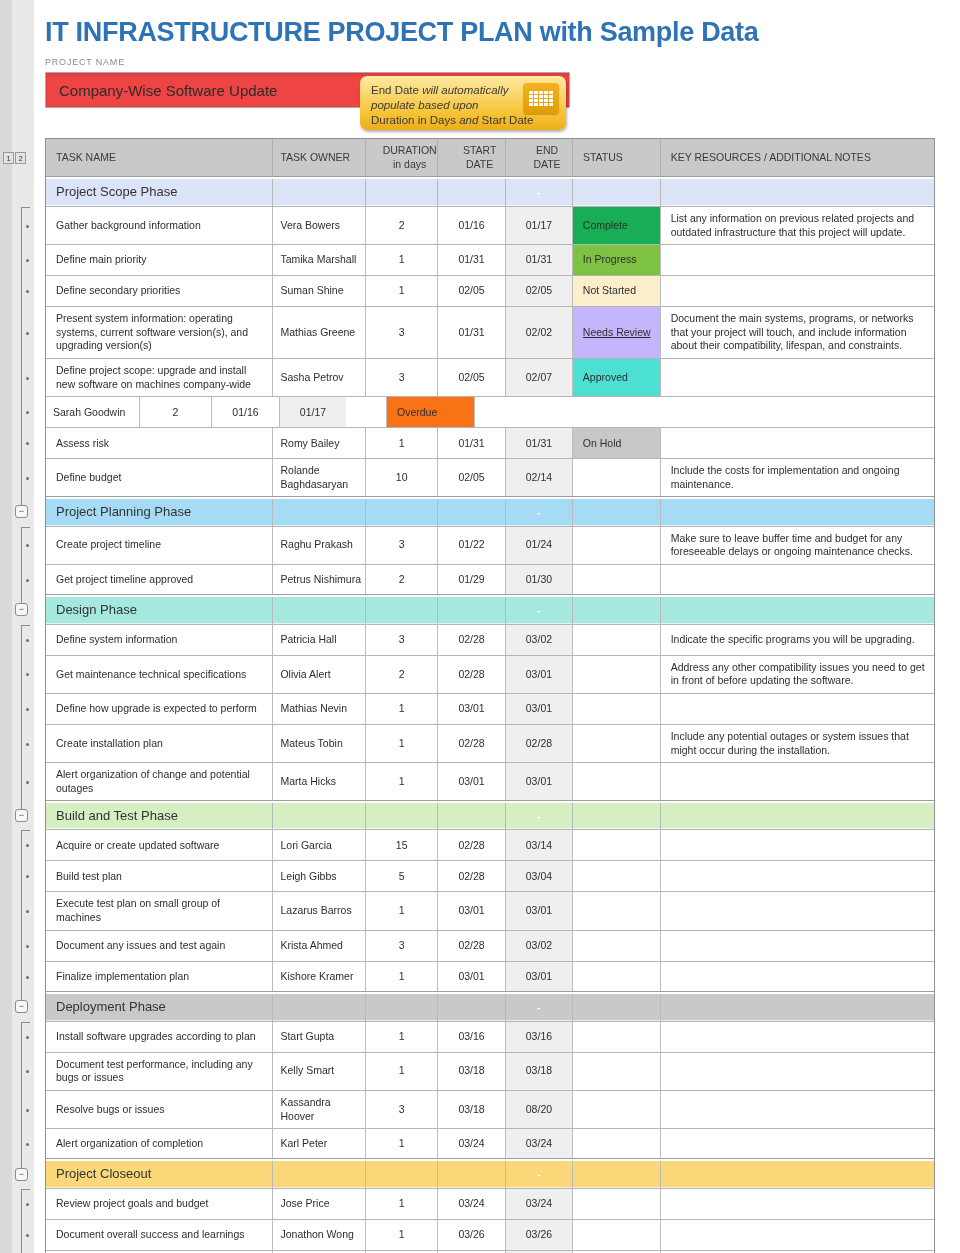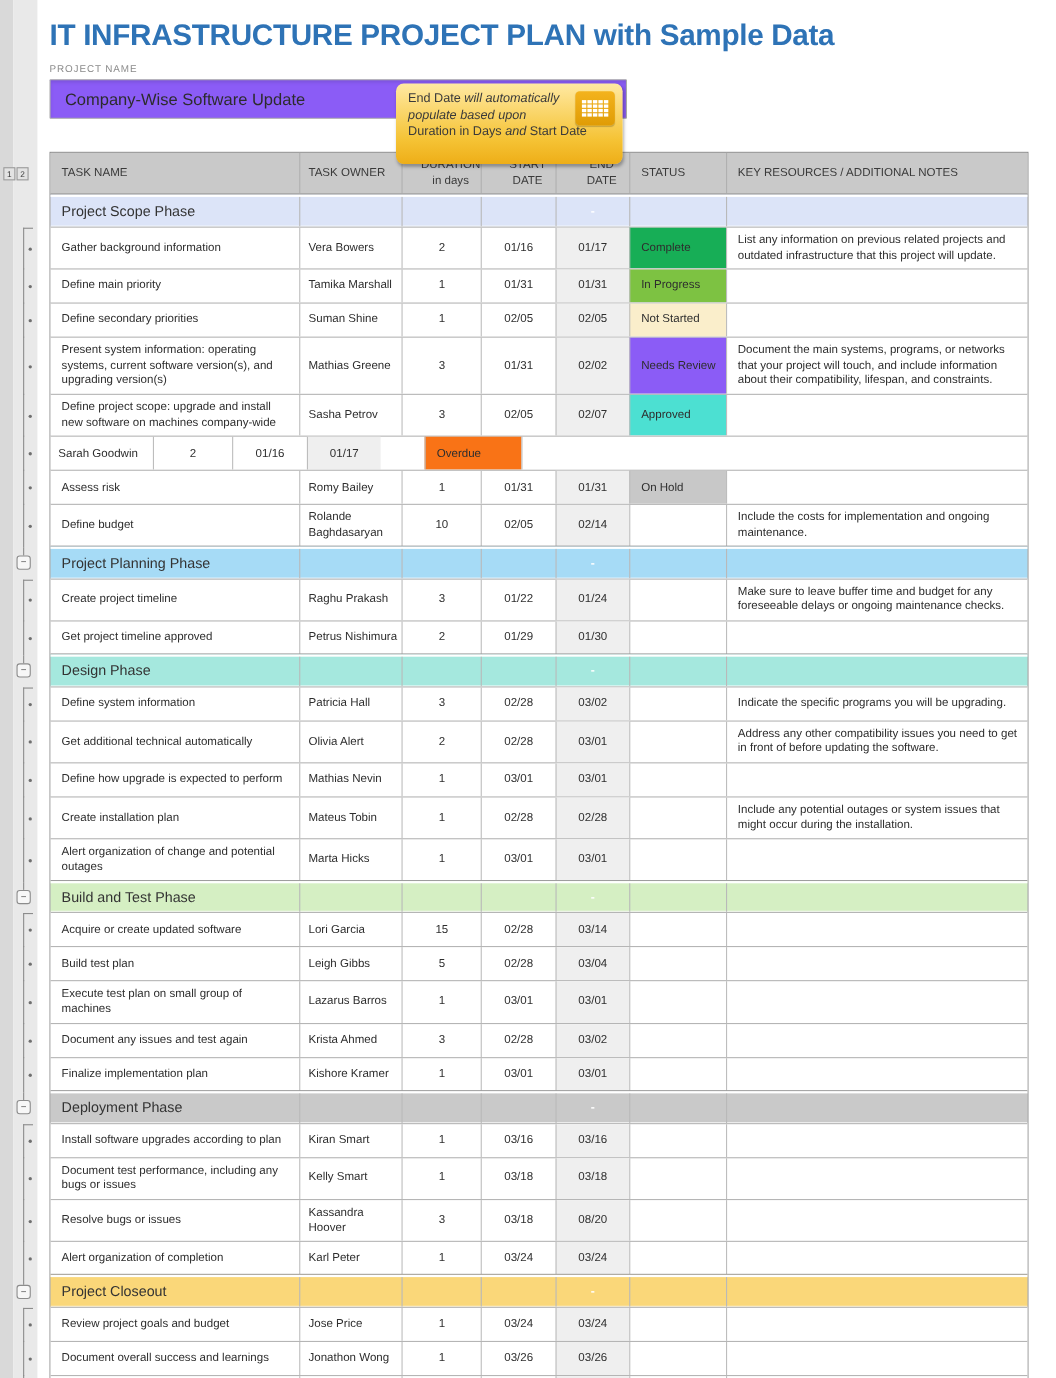--- a/index.html
+++ b/index.html
@@ -13,27 +13,27 @@
   .level-buttons { position:absolute; left:3px; top:152px; display:flex; gap:1px; z-index:5; }
   .level-btn { width:11px; height:12px; background:#e3e3e3; border:1px solid #9a9a9a;
                font-size:7.5px; color:#333; display:flex; align-items:center; justify-content:center; }
 
   
   .page-title { position:absolute; left:45px; top:17px; font-size:27px; font-weight:bold;
                 color:#2e73b6; letter-spacing:-0.3px; white-space:nowrap; }
   .project-label { position:absolute; left:45px; top:57px; font-size:9px; color:#8b8b8b;
                    letter-spacing:0.8px; }
   .project-input { position:absolute; left:45px; top:72px; width:525px; height:36px;
-                   background:#8b5cf6; border:1px solid #a9a9a9; border-radius:1px;
+                   background:#ef4444; border:1px solid #a9a9a9; border-radius:1px;
                    box-shadow:inset 0 2px 3px rgba(0,0,0,0.10);
                    font-family:"Liberation Sans", sans-serif;
                    font-size:15px; color:#2c2c2c; padding:0 13px; }
 
   
-  .callout { position:absolute; left:360px; top:76px; width:206px; height:73px; z-index:6;
+  .callout { position:absolute; left:360px; top:76px; width:206px; height:54px; z-index:6;
              background:linear-gradient(#ffe9a2, #f5c335 70%, #eeae18);
              border-radius:7px; box-shadow:1px 2px 3px rgba(0,0,0,0.30);
              padding:7px 10px 6px 11px; }
   .callout-text { font-size:11.5px; color:#3a3a3a; line-height:1.32; }
   .cal-icon { position:absolute; right:7px; top:7px; width:36px; height:31px;
               background:linear-gradient(#f3b31d,#e09c05); border-radius:4px;
               display:flex; align-items:center; justify-content:center;
               box-shadow:0 1px 1px rgba(0,0,0,0.2); }
   .cal-grid { display:grid; grid-template-columns:repeat(5,4px); grid-template-rows:repeat(4,3px);
               gap:1px; }
@@ -179,21 +179,21 @@
         <div class="cell c6"></div>
         <div class="gline"></div>
         <div class="gdot"></div>
       </div>
       <div class="row task">
         <div class="cell c0">Present system information: operating systems, current software version(s), and upgrading version(s)</div>
         <div class="cell c1">Mathias Greene</div>
         <div class="cell c2">3</div>
         <div class="cell c3">01/31</div>
         <div class="cell c4">02/02</div>
-        <div class="cell c5" style="background: #8b5cf6;">Needs Review</div>
+        <div class="cell c5" style="background: #c4b5fd; text-decoration: underline;">Needs Review</div>
         <div class="cell c6">Document the main systems, programs, or networks that your project will touch, and include information about their compatibility, lifespan, and constraints.</div>
         <div class="gline"></div>
         <div class="gdot"></div>
       </div>
       <div class="row task">
         <div class="cell c0">Define project scope: upgrade and install new software on machines company-wide</div>
         <div class="cell c1">Sasha Petrov</div>
         <div class="cell c2">3</div>
         <div class="cell c3">02/05</div>
         <div class="cell c4">02/07</div>
@@ -285,21 +285,21 @@
         <div class="cell c2">3</div>
         <div class="cell c3">02/28</div>
         <div class="cell c4">03/02</div>
         <div class="cell c5"></div>
         <div class="cell c6">Indicate the specific programs you will be upgrading.</div>
         <div class="gline first"></div>
         <div class="gtick"></div>
         <div class="gdot"></div>
       </div>
       <div class="row task">
-        <div class="cell c0">Get additional technical automatically</div>
+        <div class="cell c0">Get maintenance technical specifications</div>
         <div class="cell c1">Olivia Alert</div>
         <div class="cell c2">2</div>
         <div class="cell c3">02/28</div>
         <div class="cell c4">03/01</div>
         <div class="cell c5"></div>
         <div class="cell c6">Address any other compatibility issues you need to get in front of before updating the software.</div>
         <div class="gline"></div>
         <div class="gdot"></div>
       </div>
       <div class="row task">
@@ -408,21 +408,21 @@
         <div class="cell c2"></div>
         <div class="cell c3"></div>
         <div class="cell c4">-</div>
         <div class="cell c5"></div>
         <div class="cell c6"></div>
         <div class="gline-top"></div>
         <div class="gminus">−</div>
       </div>
       <div class="row task">
         <div class="cell c0">Install software upgrades according to plan</div>
-        <div class="cell c1">Kiran Smart</div>
+        <div class="cell c1">Start Gupta</div>
         <div class="cell c2">1</div>
         <div class="cell c3">03/16</div>
         <div class="cell c4">03/16</div>
         <div class="cell c5"></div>
         <div class="cell c6"></div>
         <div class="gline first"></div>
         <div class="gtick"></div>
         <div class="gdot"></div>
       </div>
       <div class="row task">

